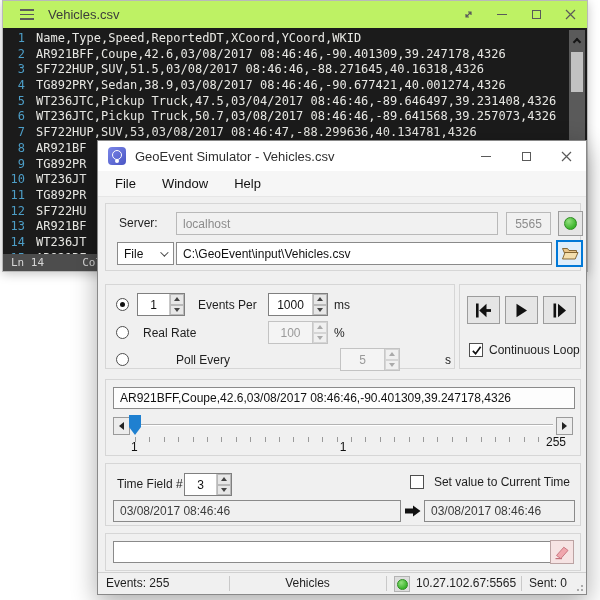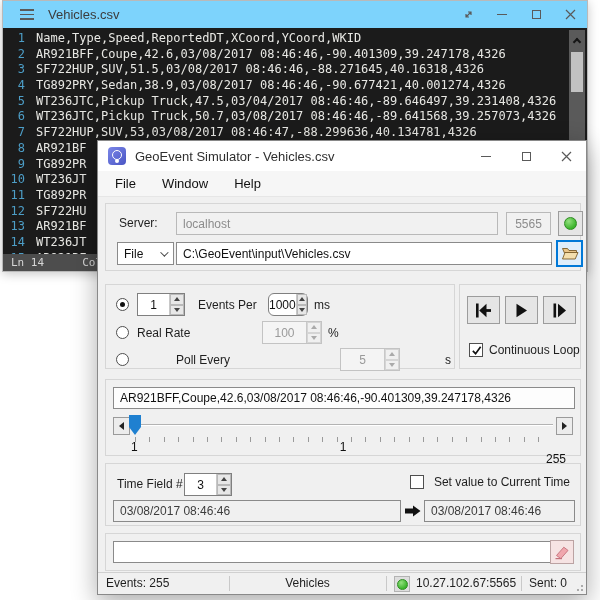--- a/index.html
+++ b/index.html
@@ -3,21 +3,21 @@
 <meta charset="utf-8">
 <style>
   * { margin:0; padding:0; box-sizing:border-box; }
   html,body { width:600px; height:600px; overflow:hidden; background:#ffffff;
               font-family:"Liberation Sans", sans-serif; }
   .stage { position:relative; width:600px; height:600px; background:#ffffff; }
 
   
   .editor { position:absolute; left:2px; top:0; width:586px; height:272px;
             background:#1b1b1b; border:1px solid #b9b9b9; box-shadow:0 2px 10px rgba(0,0,0,.22); z-index:1; }
-  .e-titlebar { position:absolute; left:0; top:0; right:0; height:27px; background:#7dd3fc;
+  .e-titlebar { position:absolute; left:0; top:0; right:0; height:27px; background:#bef264;
                 display:flex; align-items:center; }
   .e-title { font-size:13px; color:#3c3c3c; margin-left:14px; }
   .hamburger { width:14px; margin-left:17px; display:flex; flex-direction:column; gap:3px; cursor:pointer; }
   .hamburger i { display:block; height:1.4px; background:#5a5a5a; }
   .e-controls { margin-left:auto; display:flex; align-items:center; height:100%; }
   .wbtn { width:34px; height:100%; display:flex; align-items:center; justify-content:center; }
   .glyph-min { width:10px; border-top:1.4px solid #5a5a5a; }
   .glyph-max { width:9px; height:9px; border:1.2px solid #5a5a5a; }
 
   .e-content { position:absolute; left:0; top:27px; right:0; bottom:0; background:#1b1b1b;
@@ -224,36 +224,36 @@
           <span class="btns">
               <span class="sb">
                 <i class="arr-up"></i>
               </span>
               <span class="sb">
                 <i class="arr-dn"></i>
               </span>
             </span>
         </div>
         <span style="margin-left:13px; width:60px;">Events Per</span>
-        <div class="spin" style="width:40px; margin-left:10px;border-radius:6px;">
+        <div class="spin" style="width:60px; margin-left:10px;">
           <span class="val">1000</span>
           <span class="btns">
               <span class="sb">
                 <i class="arr-up"></i>
               </span>
               <span class="sb">
                 <i class="arr-dn"></i>
               </span>
             </span>
         </div>
         <span style="margin-left:6px;">ms</span>
       </div>
       <div style="position:absolute; left:10px; top:36px; display:flex; align-items:center;">
         <div class="radio"></div>
-        <span style="margin-left:8px; width:125px;">Real Rate</span>
+        <span style="margin-left:14px; width:125px;">Real Rate</span>
         <div class="spin dis" style="width:60px;">
           <span class="val">100</span>
           <span class="btns">
               <span class="sb">
                 <i class="arr-up"></i>
               </span>
               <span class="sb">
                 <i class="arr-dn"></i>
               </span>
             </span>
@@ -317,21 +317,21 @@
           <div class="tri-l"></div>
         </div>
       <div class="sl-endbtn" style="right:7px; top:37px;">
           <div class="tri-r"></div>
         </div>
       <div class="sl-track" style="left:27px; right:27px; top:44px;"></div>
       <div class="sl-thumb" style="left:23px; top:35px;"></div>
       <div class="sl-ticks" style="left:29px; right:29px; top:57px;"></div>
       <span class="sl-label" style="left:25px; top:60px;">1</span>
       <span class="sl-label" style="left:0; right:0; top:60px; text-align:center;">1</span>
-      <span class="sl-label" style="right:14px; top:72px;">255</span>
+      <span class="sl-label" style="right:14px; top:55px;">255</span>
     </div>
 
     <div class="group" style="left:7px; top:322px; width:476px; height:63px;">
       <span style="position:absolute; left:11px; top:13px;">Time Field #</span>
       <div class="spin" style="position:absolute; left:78px; top:9px; width:48px;">
         <span class="val">3</span>
         <span class="btns">
             <span class="sb">
               <i class="arr-up"></i>
             </span>

